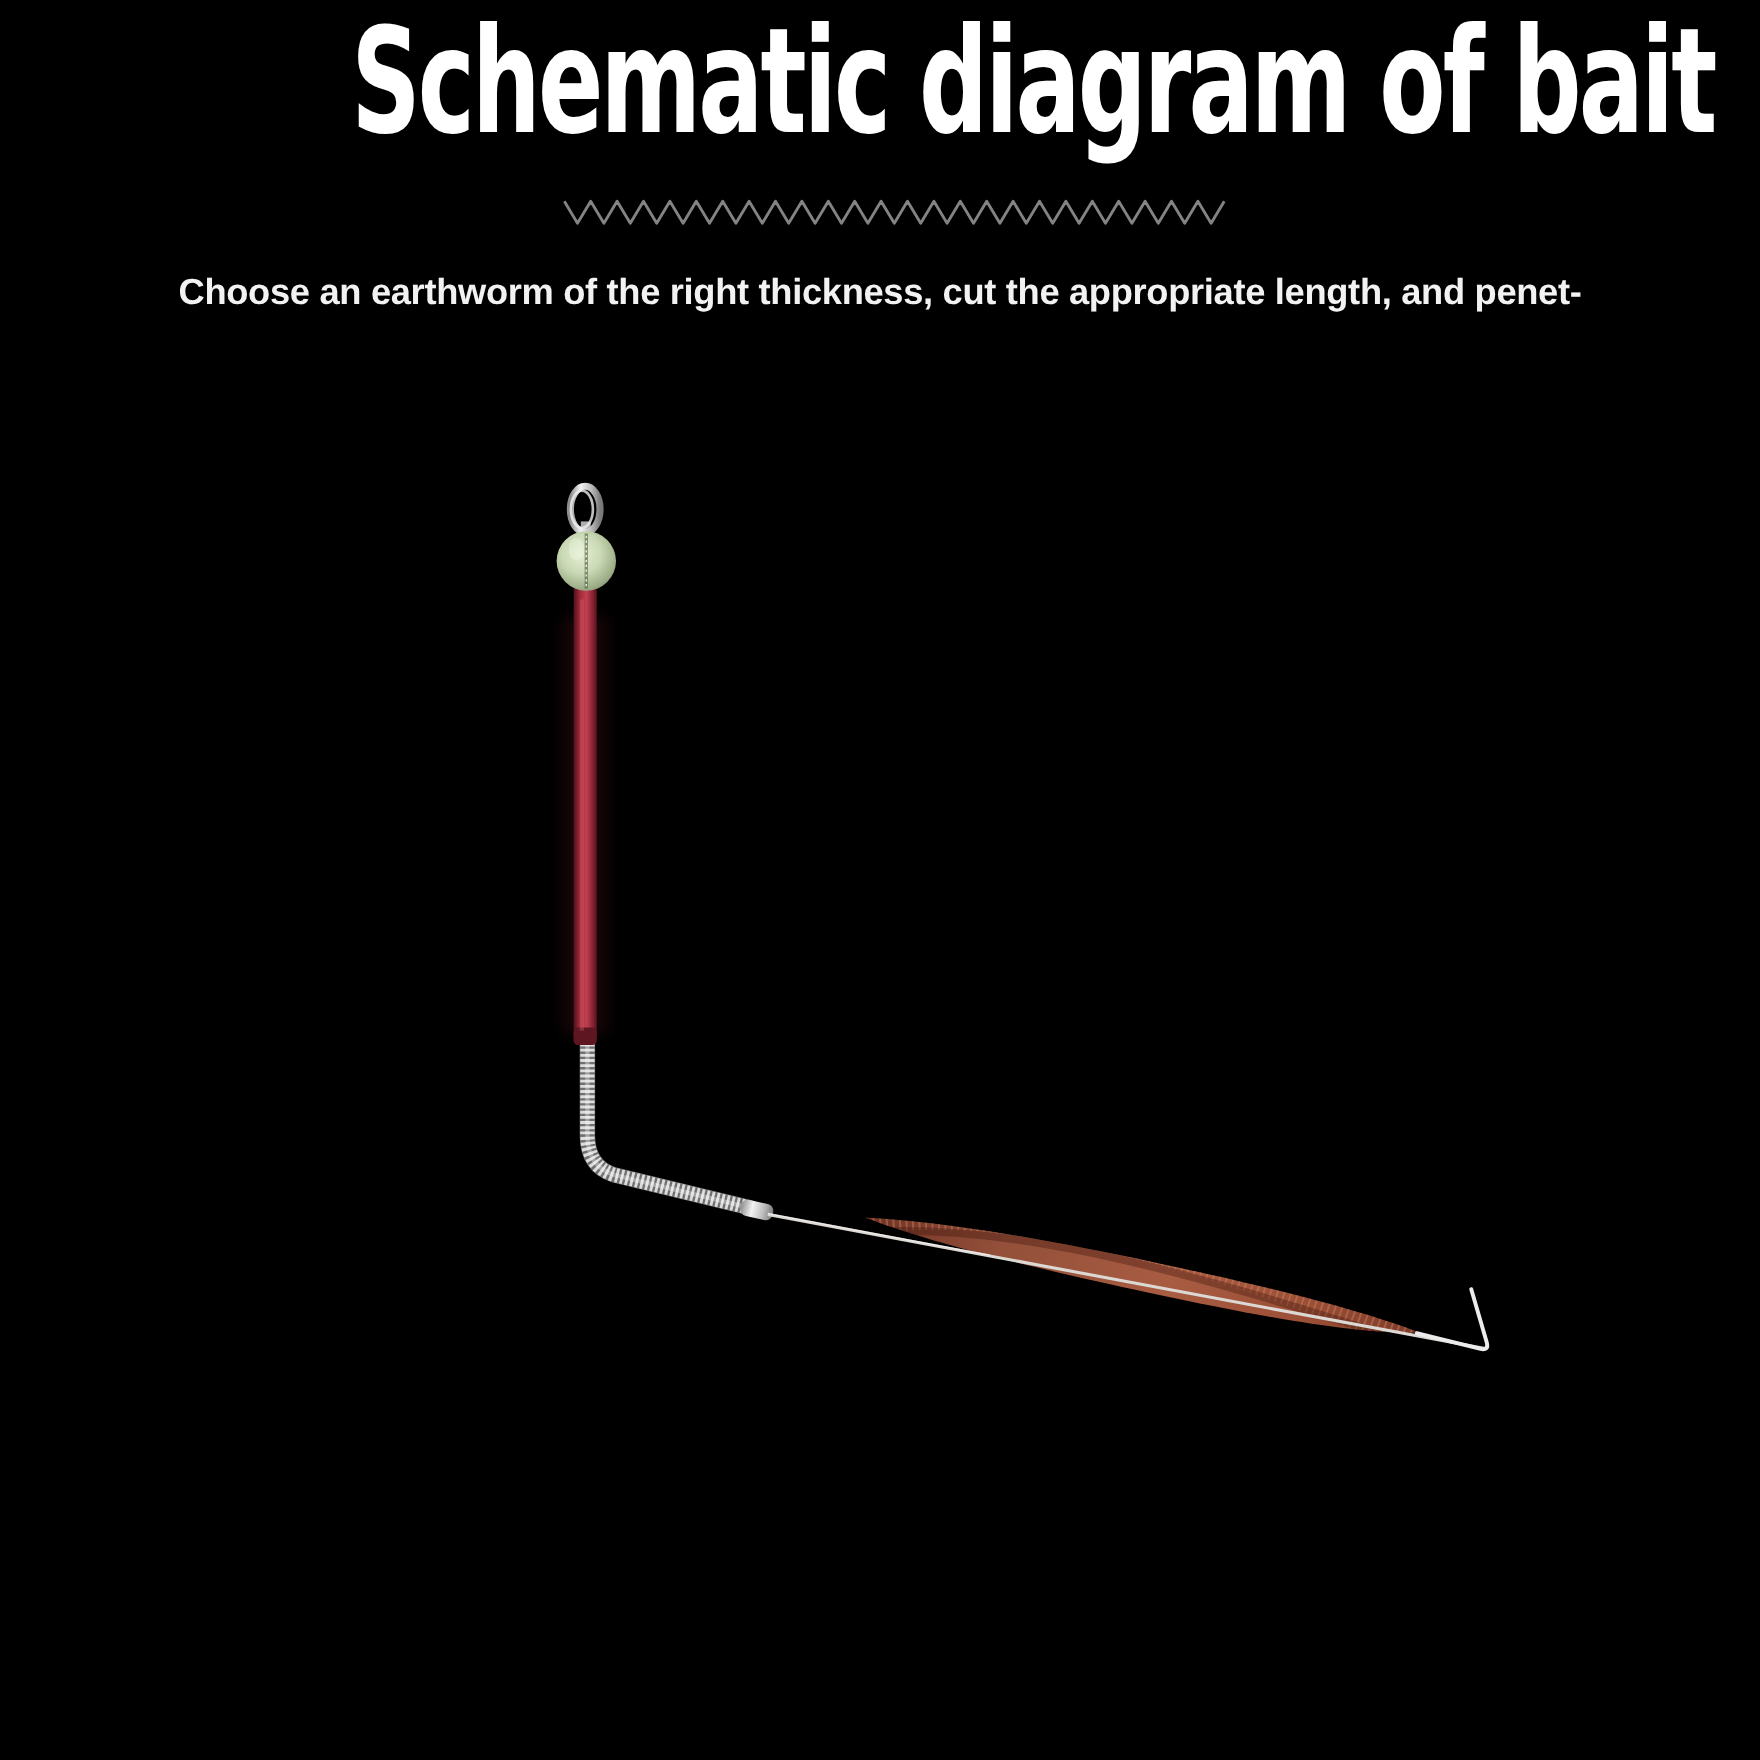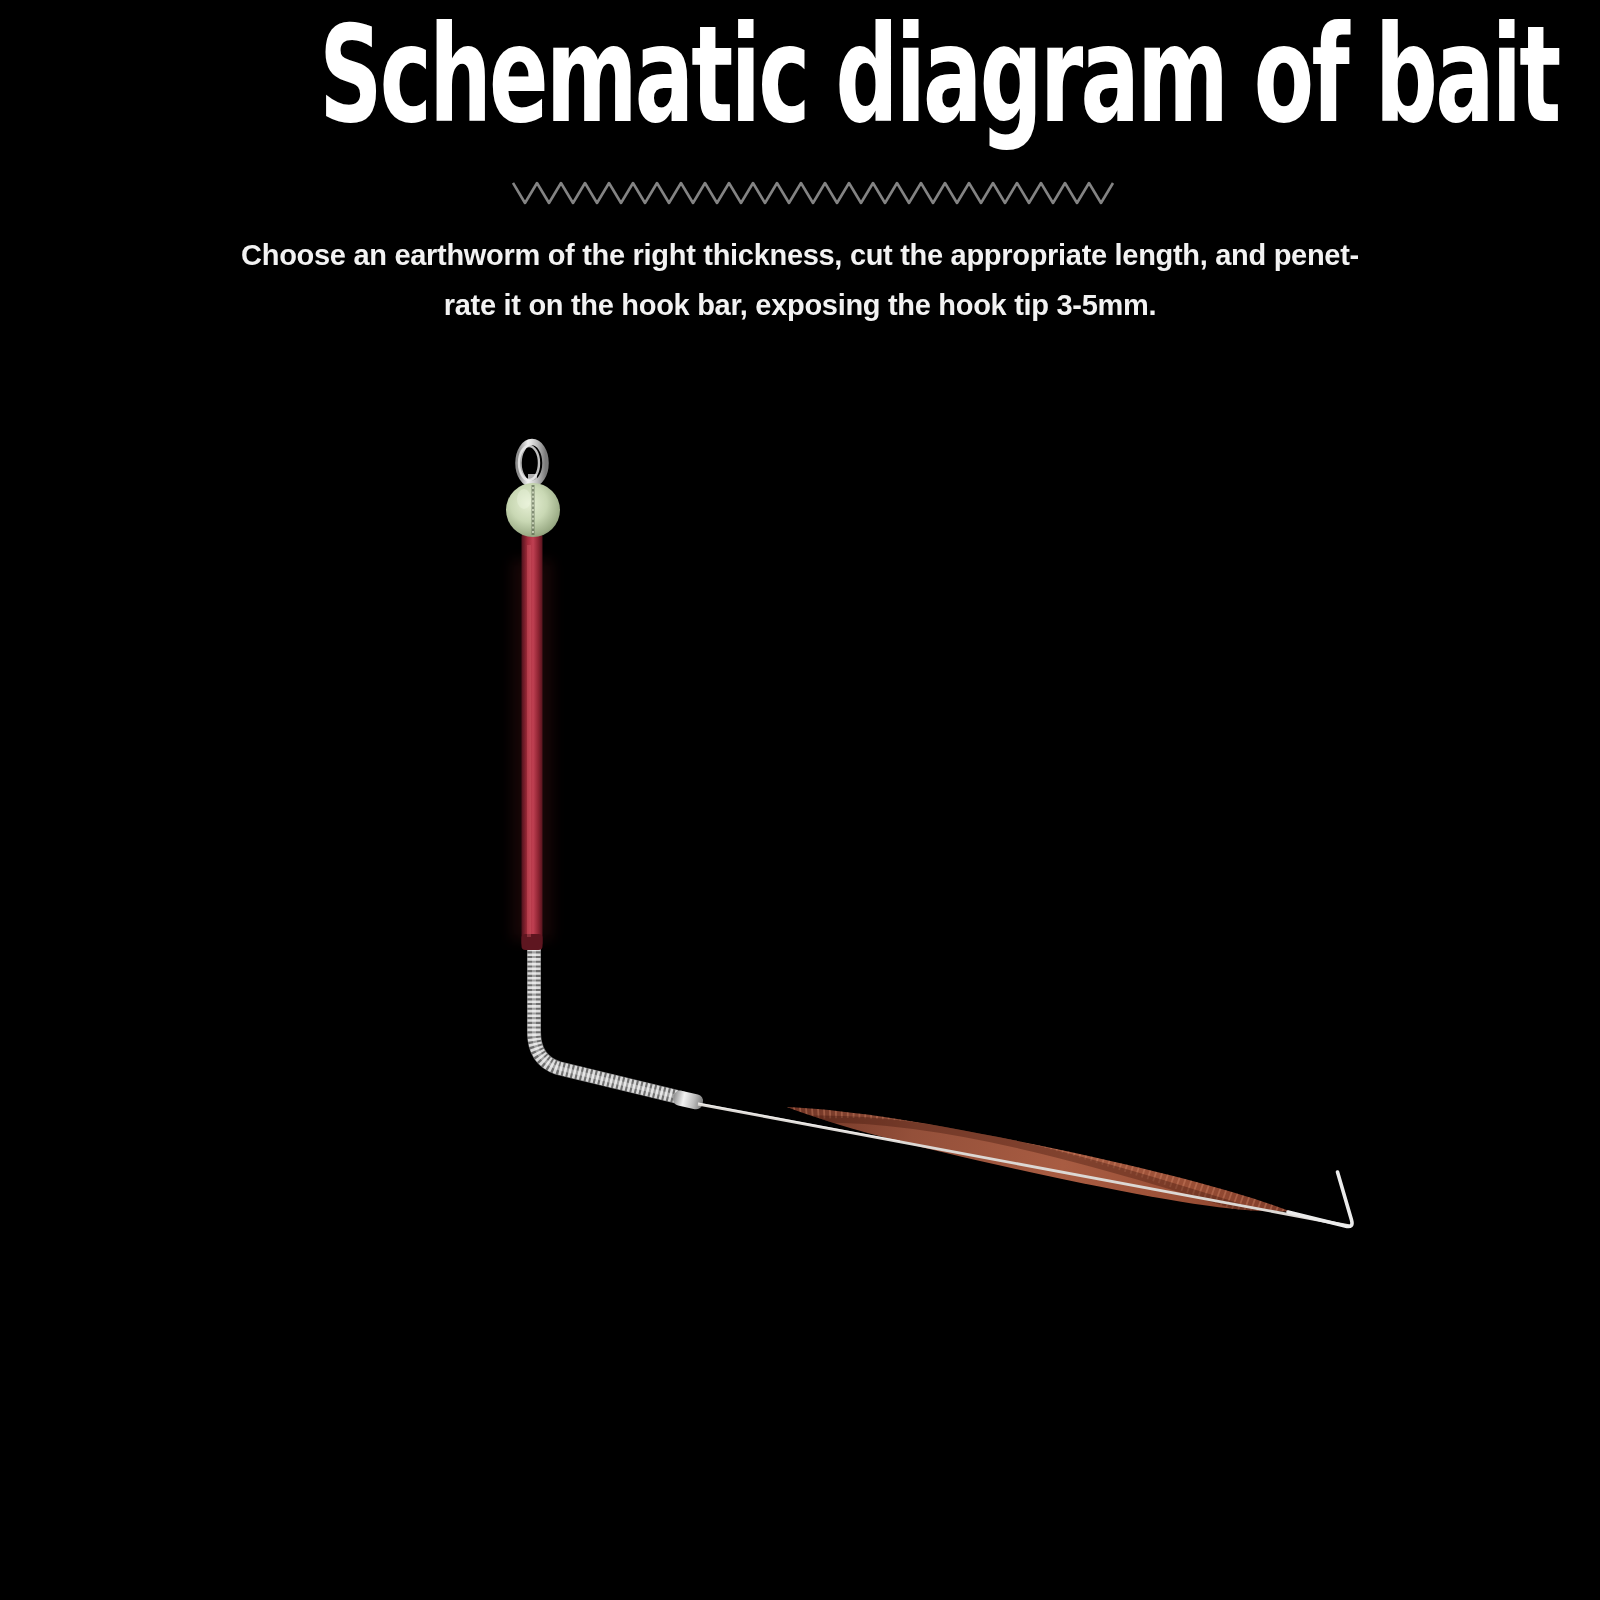--- a/index.html
+++ b/index.html
@@ -34,26 +34,26 @@
   .title .squeeze{
     display:inline-block;
     transform:scaleX(0.66);
     transform-origin:center;
     letter-spacing:-4px;
   }
   .zigzag-wrap{
     position:absolute;left:512px;top:180px;width:626px;height:28px;
   }
   .desc{
-    position:absolute;top:230px;left:0;width:1600px;
+    position:absolute;top:240px;left:0;width:1600px;
     text-align:center;
     color:var(--body-text);
     font-family:"Liberation Sans",sans-serif;
     font-weight:bold;
-    font-size:29px;
+    font-size:33px;
     line-height:50px;
     letter-spacing:-0.3px;
   }
   .floor{
     position:absolute;left:0;top:1540px;width:1600px;height:60px;
     background:
       radial-gradient(ellipse 900px 26px at 430px 38px, rgba(46,46,46,.85), rgba(20,20,20,.45) 55%, rgba(0,0,0,0) 100%),
       linear-gradient(180deg, rgba(0,0,0,0) 0%, rgba(22,22,22,.5) 45%, rgba(8,8,8,.9) 100%);
   }
   .rig-svg{position:absolute;left:0;top:0;}
@@ -68,21 +68,20 @@
   </div>
 
   <div class="zigzag-wrap">
     <svg width="626" height="28" viewBox="0 0 626 28">
       <path d="M1 3 l12 20 l12 -20 l12 20 l12 -20 l12 20 l12 -20 l12 20 l12 -20 l12 20 l12 -20 l12 20 l12 -20 l12 20 l12 -20 l12 20 l12 -20 l12 20 l12 -20 l12 20 l12 -20 l12 20 l12 -20 l12 20 l12 -20 l12 20 l12 -20 l12 20 l12 -20 l12 20 l12 -20 l12 20 l12 -20 l12 20 l12 -20 l12 20 l12 -20 l12 20 l12 -20 l12 20 l12 -20 l12 20 l12 -20 l12 20 l12 -20 l12 20 l12 -20 l12 20 l12 -20 l12 20 l12 -20" fill="none" stroke="var(--zigzag,#9a9a9a)" stroke-width="2.6" stroke-linejoin="round" opacity="0.85"></path>
     </svg>
   </div>
 
   <div class="desc">
     <div>Choose an earthworm of the right thickness, cut the appropriate length, and penet-</div>
-    <div>rate it on the hook bar, exposing the hook tip 3-5mm.</div>
   </div>
 
   <div class="floor"></div>
 
   <svg class="rig-svg" width="1600" height="1600" viewBox="0 0 1600 1600">
     <defs>
       <linearGradient id="silverRing" x1="0" y1="0" x2="1" y2="0">
         <stop offset="0" stop-color="#8e8e8e"></stop>
         <stop offset="0.35" stop-color="#f2f2f2"></stop>
         <stop offset="0.7" stop-color="#bdbdbd"></stop>

